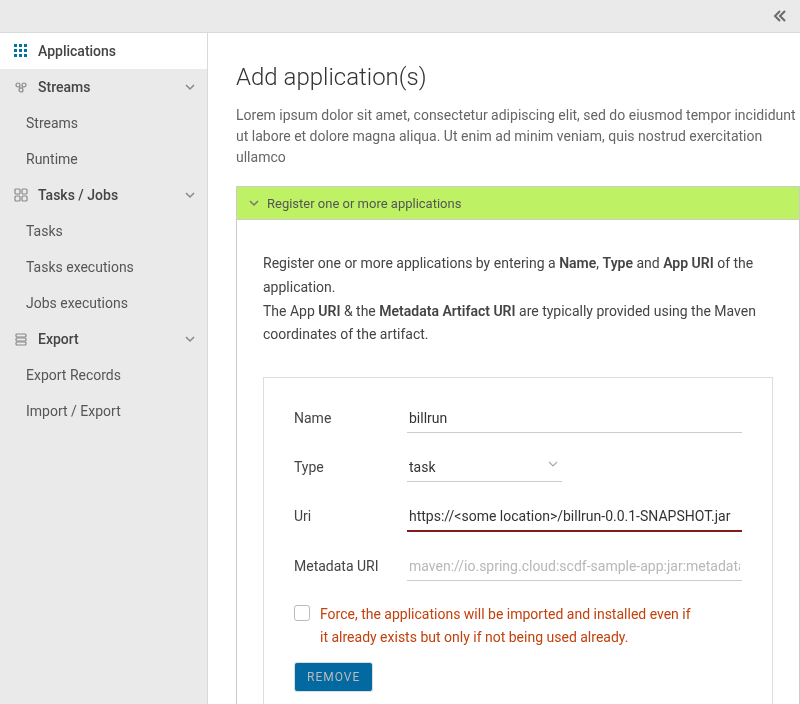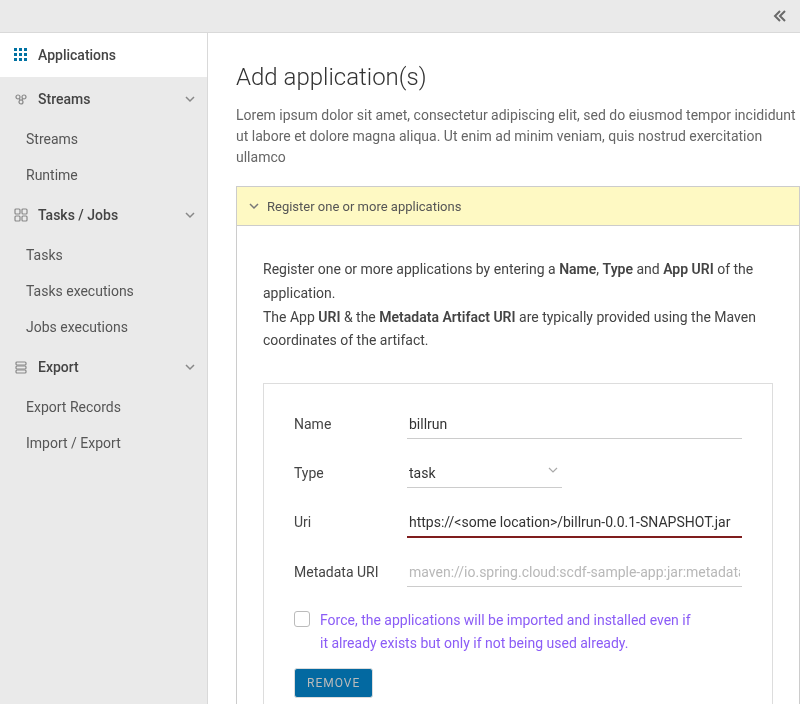--- a/index.html
+++ b/index.html
@@ -44,21 +44,21 @@
   }
   .sidebar {
     width: 208px;
     background: #eaeaea;
     border-right: 1px solid #d9d9d9;
     overflow-y: auto;
   }
   .nav-item, .nav-group {
     display: flex;
     align-items: center;
-    height: 44px;
+    height: 36px;
     padding: 0 12px;
     color: #565656;
     cursor: pointer;
     font-size: 14px;
   }
   .nav-item.active {
     background: #ffffff;
     color: #313131;
   }
   .nav-group .grp-icon,
@@ -99,24 +99,24 @@
     color: #666;
     font-size: 14px;
     margin-bottom: 18px;
     line-height: 1.5;
   }
   .panel {
     border: 1px solid #ccc;
     border-top: none;
   }
   .panel-header {
-    background: #fef9c3;
+    background: #bef264;
     border-top: 1px solid #ccc;
     border-bottom: 1px solid #ccc;
-    height: 40px;
+    height: 34px;
     display: flex;
     align-items: center;
     padding: 0 12px;
     font-size: 13px;
     color: #555;
     cursor: pointer;
   }
   .panel-header .chev-down {
     margin-right: 8px;
     color: #777;
@@ -185,21 +185,21 @@
     border: 1px solid #bbb;
     border-radius: 3px;
     margin-right: 10px;
     margin-top: 2px;
     background: #fff;
     flex-shrink: 0;
     cursor: pointer;
   }
   .checkbox-label {
     font-size: 14px;
-    color: #8b5cf6;
+    color: #c2410c;
     line-height: 1.6;
     max-width: 380px;
   }
   .remove-btn {
     border: 1px solid #ddd;
     background: #0369a1;
     color: #bbb;
     font-size: 12px;
     letter-spacing: 1px;
     padding: 7px 12px;

